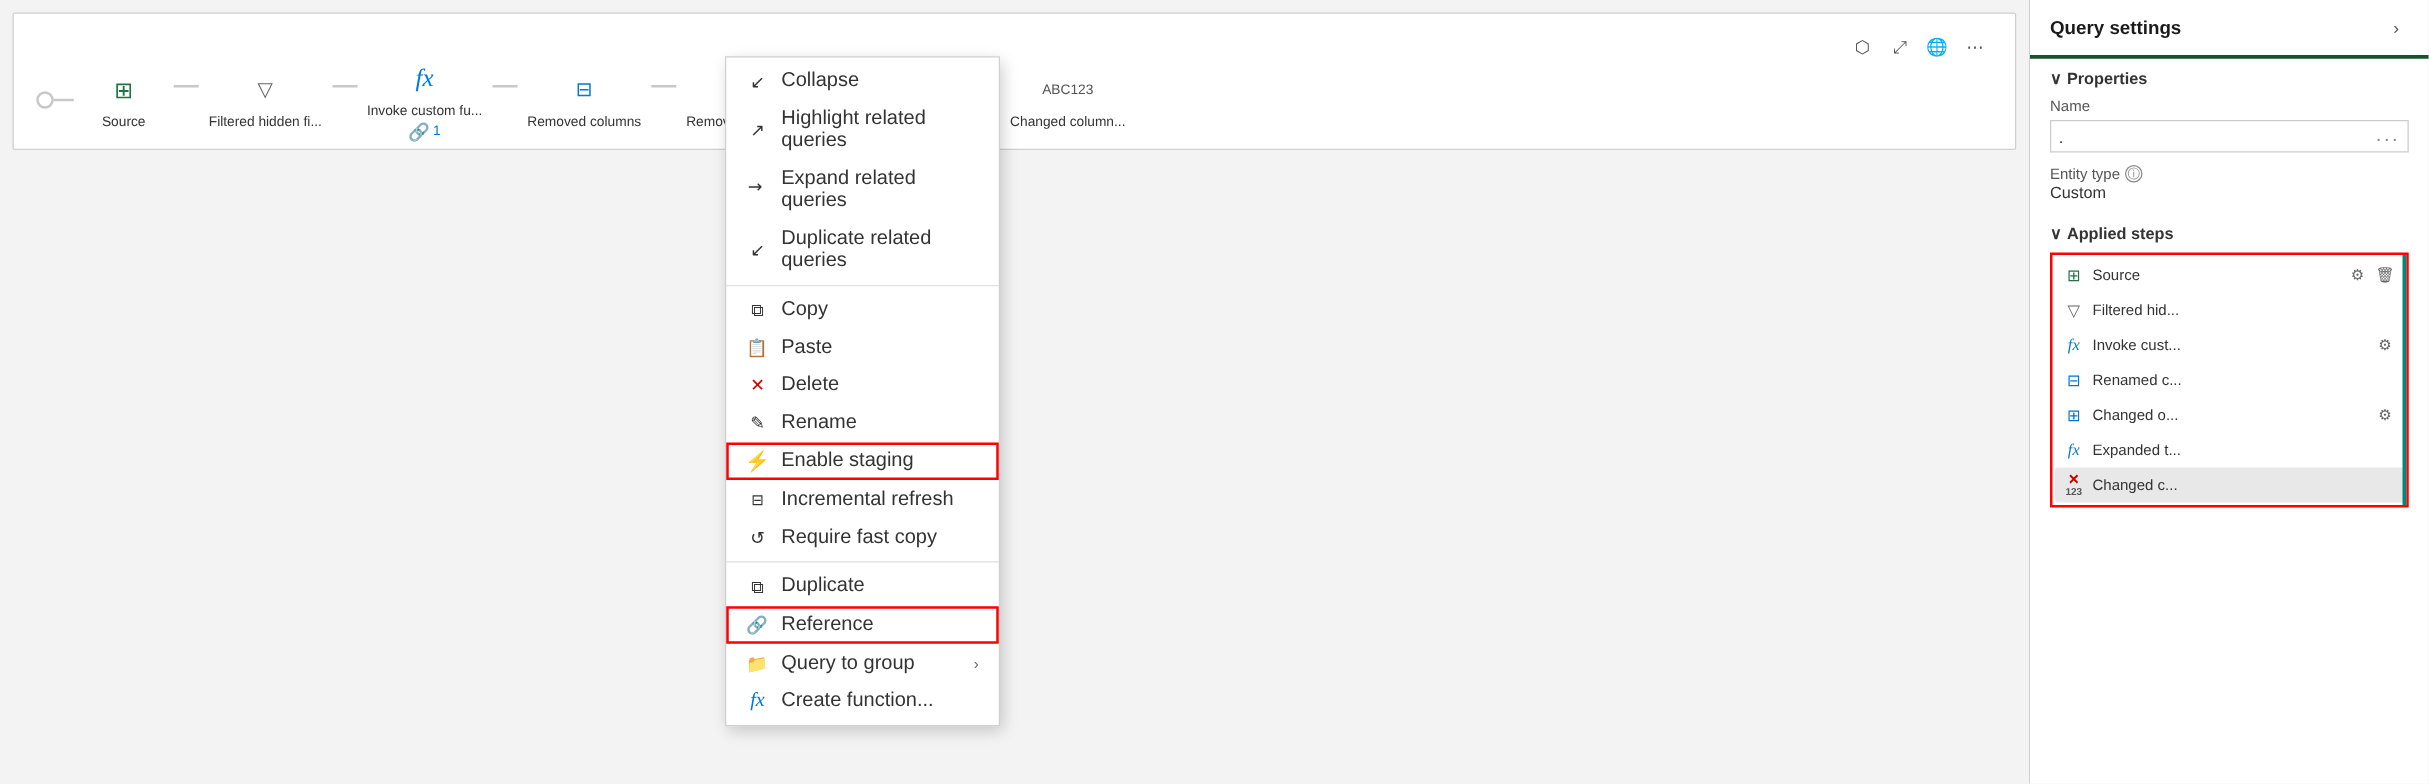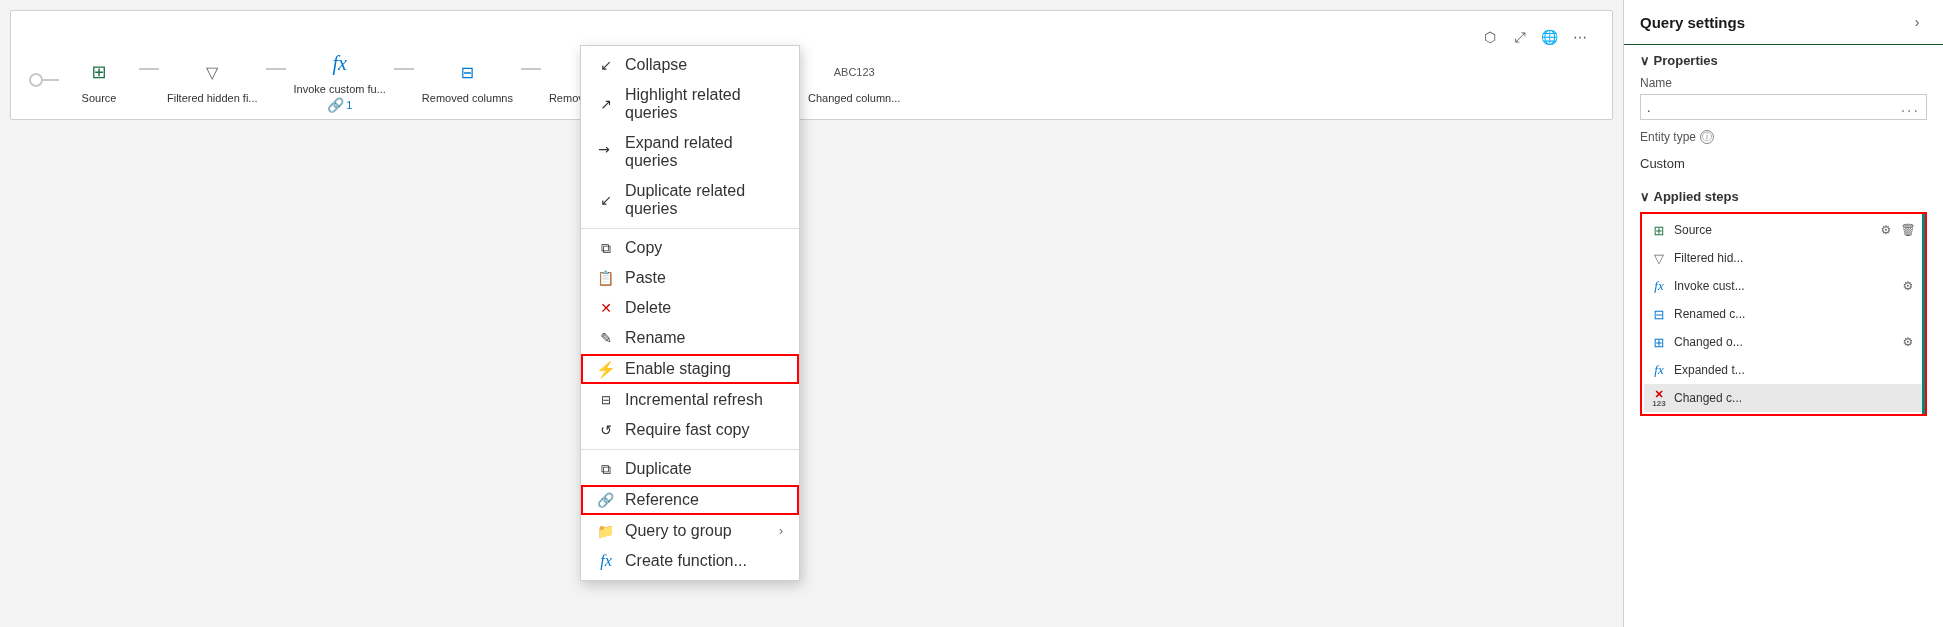--- a/index.html
+++ b/index.html
@@ -156,21 +156,21 @@
       height: 100%;
       display: flex;
       flex-direction: column;
     }
 
     .panel-header {
       display: flex;
       align-items: center;
       justify-content: space-between;
       padding: 12px 16px;
-      border-bottom: 1px solid #14532d;
+      border-bottom: 3px solid #14532d;
     }
 
     .panel-title {
       font-size: 15px;
       font-weight: 600;
       color: #1a1a1a;
     }
 
     .panel-collapse-btn {
       width: 20px;
@@ -469,21 +469,21 @@
       <span>Properties</span>
     </div>
 
     <div class="field-label">Name</div>
     <div class="field-input" style="display:flex;align-items:center;border:1px solid #ccc;padding:3px 6px;margin-bottom:10px;">
       <span style="font-size:13px;color:#333;">.</span>
       <span style="flex:1;"></span>
       <span style="color:#888;font-size:16px;letter-spacing:2px;">...</span>
     </div>
 
-    <div style="display:flex;align-items:center;margin-bottom:12px;">
+    <div style="display:flex;align-items:center;margin-bottom:0;">
       <div class="field-label" style="margin-bottom:0;">Entity type</div>
       <div class="info-icon">ⓘ</div>
     </div>
     <div class="field-value">Custom</div>
   </div>
 
   <div class="panel-section" style="padding-top:0;">
     <div class="section-title">
       <span>∨</span>
       <span>Applied steps</span>

